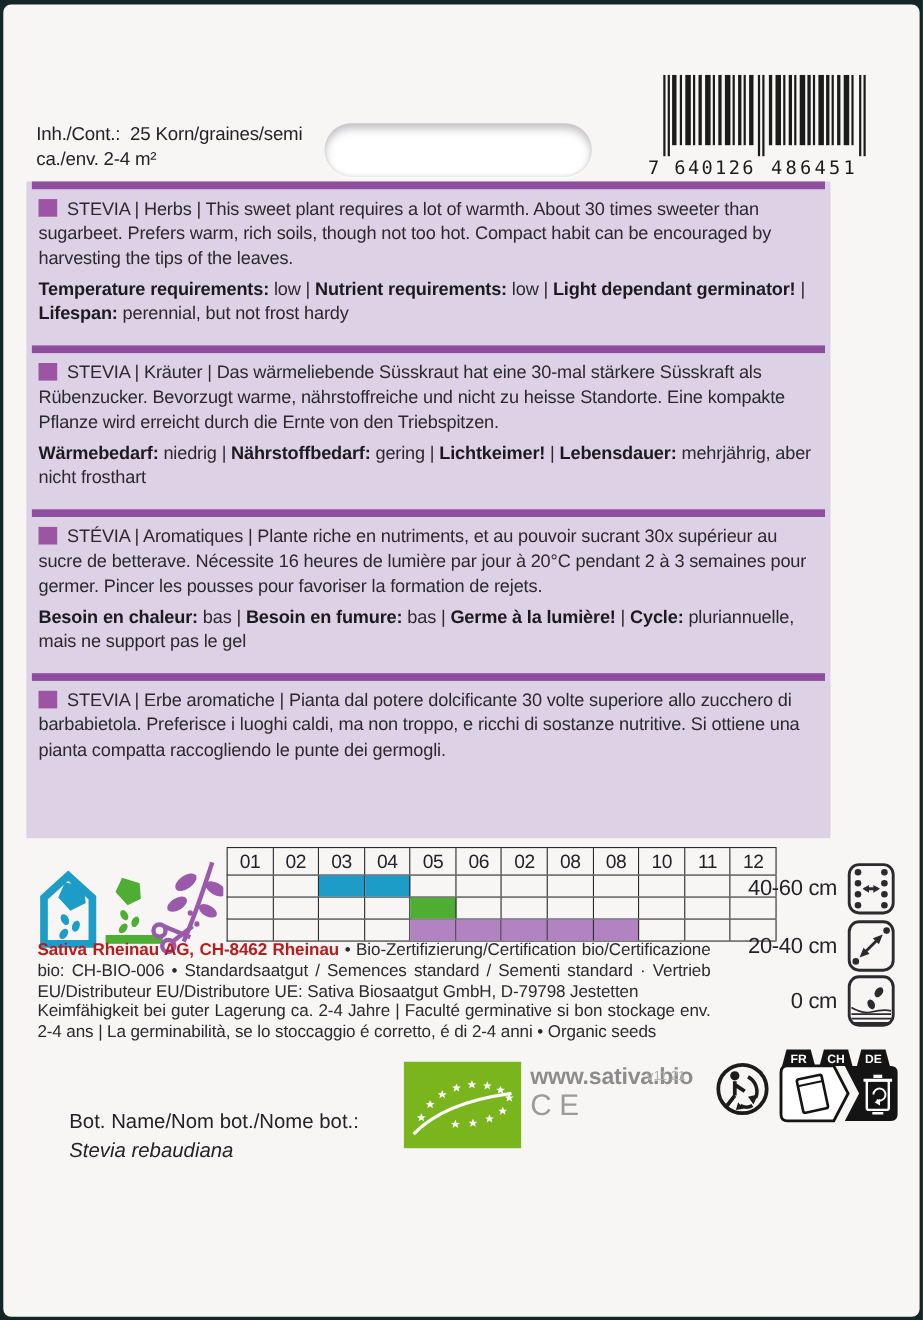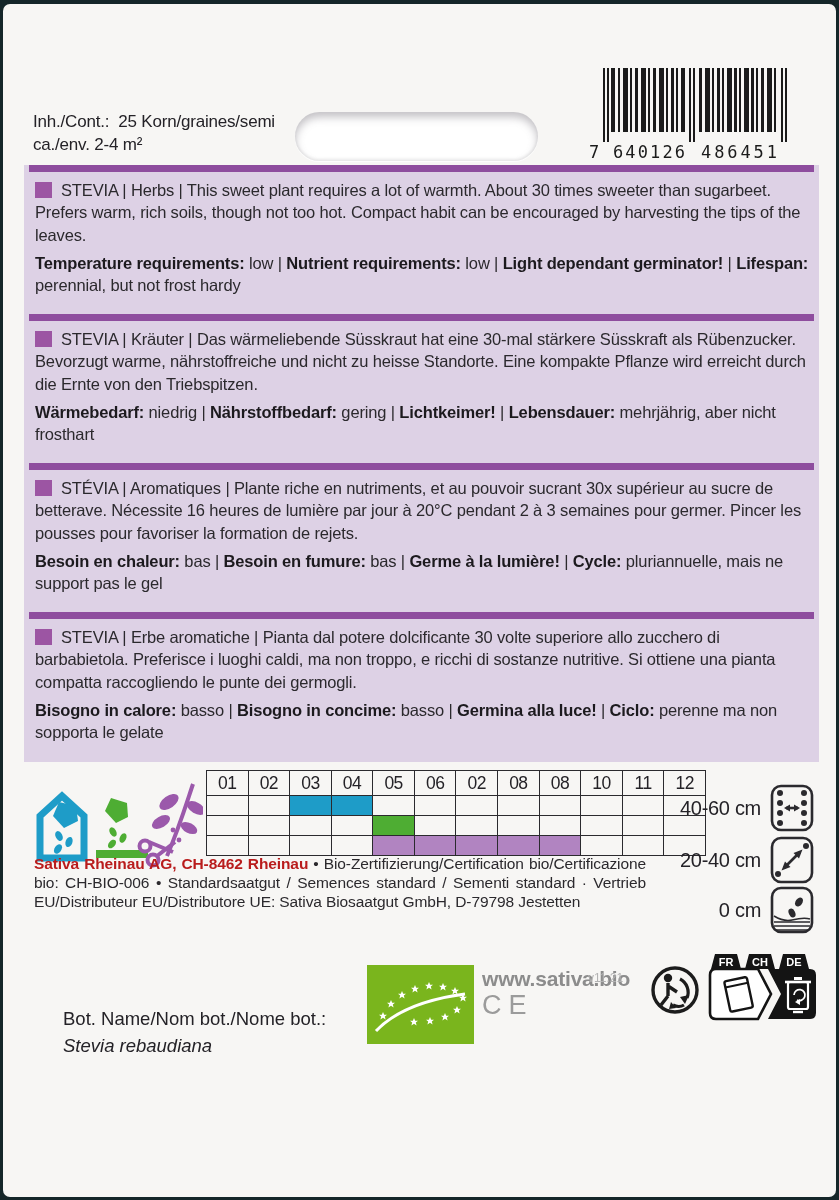--- a/index.html
+++ b/index.html
@@ -25,21 +25,21 @@
   .hang-slot {
     position:absolute; left:292px; top:108px; width:243px; height:49px;
     background:#ffffff; border-radius:26px;
     box-shadow: inset 0 5px 8px rgba(110,105,115,.42),
                 inset 0 -2px 3px rgba(0,0,0,.07),
                 0 1px 1px rgba(255,255,255,.9);
   }
   .barcode { position:absolute; left:586px; top:64px; }
   
   .lang-block {
-    position:absolute; left:21px; top:161px; width:795px; height:597px;
+    position:absolute; left:21px; top:161px; width:731px; height:597px;
     background:#ddd1e5;
   }
   .lang-section { position:absolute; left:0; width:100%; }
   .lang-section .bar {
     height:7px; margin:0 5px 7px 5px; background:#8e4d9e;
   }
   .lang-section .txt { padding:0 10px 0 11px; }
   .intro { font-size:16.5px; line-height:1.36; letter-spacing:-0.15px; color:#2b292d; }
   .bullet {
     display:inline-block; width:17px; height:16px; background:#9c55a3;
@@ -162,21 +162,20 @@
       <div class="txt">
         <p class="intro"><span class="bullet"></span><span>STÉVIA | Aromatiques | Plante riche en nutriments, et au pouvoir sucrant 30x supérieur au sucre de betterave. Nécessite 16 heures de lumière par jour à 20°C pendant 2 à 3 semaines pour germer. Pincer les pousses pour favoriser la formation de rejets.</span></p>
         <p class="info"><b>Besoin en chaleur:</b><span> bas | </span><b>Besoin en fumure:</b><span> bas | </span><b>Germe à la lumière!</b><span>  | </span><b>Cycle:</b><span> pluriannuelle, mais ne support pas le gel</span></p>
       </div>
     </section>
 
     <section class="lang-section" style="top:447px;">
       <div class="bar"></div>
       <div class="txt">
         <p class="intro"><span class="bullet"></span><span>STEVIA | Erbe aromatiche | Pianta dal potere dolcificante 30 volte superiore allo zucchero di barbabietola. Preferisce i luoghi caldi, ma non troppo, e ricchi di sostanze nutritive. Si ottiene una pianta compatta raccogliendo le punte dei germogli.</span></p>
-        <p class="info"><b>Bisogno in calore:</b><span> basso | </span><b>Bisogno in concime:</b><span> basso | </span><b>Germina alla luce!</b><span>  | </span><b>Ciclo:</b><span> perenne ma non sopporta le gelate</span></p>
       </div>
     </section>
   </div>
 
   <div class="cal-icons">
     <svg width="170" height="92" viewBox="0 0 170 92">
 
       <g>
         <path d="M7 78 V36 L29 16 L51 36 V78 Z" fill="none" stroke="#1e9cc8" stroke-width="7"></path>
         <polygon points="26,22 43,26 45,41 31,48 20,36" fill="#1e9cc8"></polygon>
@@ -305,20 +304,21 @@
       <rect x="2" y="2" width="40" height="44" rx="9" fill="none" stroke="#2b2a2e" stroke-width="2.6"></rect>
       <path d="M4 30 Q14 36 22 34 Q34 31 40 33" fill="none" stroke="#2b2a2e" stroke-width="1.6"></path>
       <path d="M4 36 H40 M4 40 H40 M5 44 H39" stroke="#2b2a2e" stroke-width="1.6"></path>
       <ellipse cx="29" cy="16" rx="3.4" ry="5" fill="#2b2a2e" transform="rotate(35 29 16)"></ellipse>
       <ellipse cx="22" cy="27" rx="3.2" ry="4.6" fill="#2b2a2e" transform="rotate(-25 22 27)"></ellipse>
     </svg>
   </div>
 
   <div class="company">
     <p><b>Sativa Rheinau AG, CH-8462 Rheinau</b><span> • Bio-Zertifizierung/Certification bio/Certificazione bio: CH-BIO-006 • Standardsaatgut / Semences standard / Sementi standard · Vertrieb EU/Distributeur EU/Distributore UE: Sativa Biosaatgut GmbH, D-79798 Jestetten</span></p>
+    <p>Keimfähigkeit bei guter Lagerung ca. 2-4 Jahre | Faculté germinative si bon stockage env. 2-4 ans | La germinabilità, se lo stoccaggio é corretto, é di 2-4 anni • Organic seeds</p>
   </div>
 
   <div class="botanical">
     <div>Bot. Name/Nom bot./Nome bot.:</div>
     <div class="sci">Stevia rebaudiana</div>
   </div>
 
   <div class="eu-logo">
     <svg width="107" height="79" viewBox="0 0 107 79">
       <defs>

